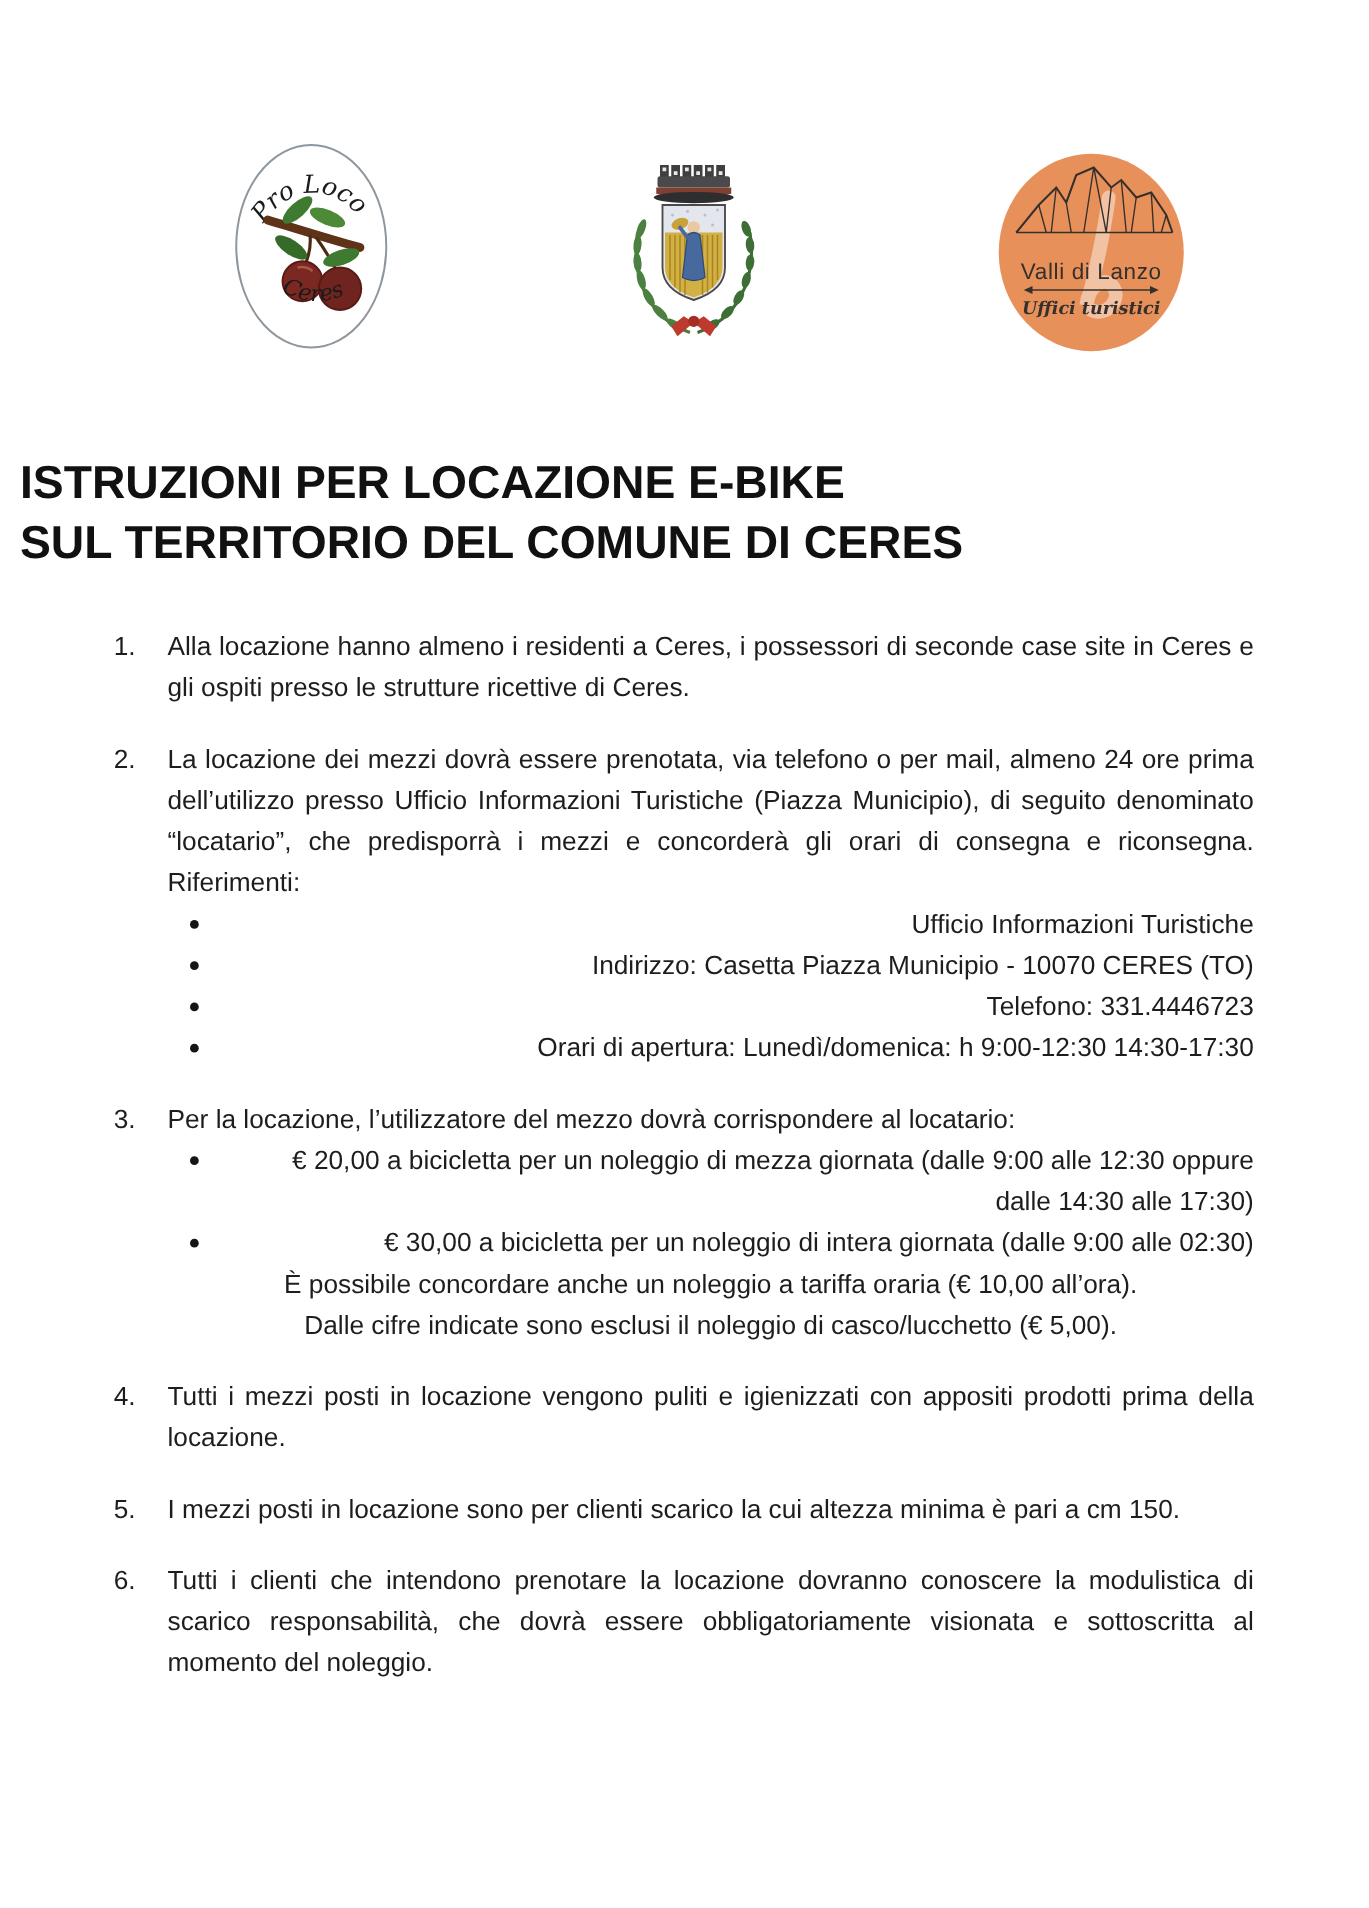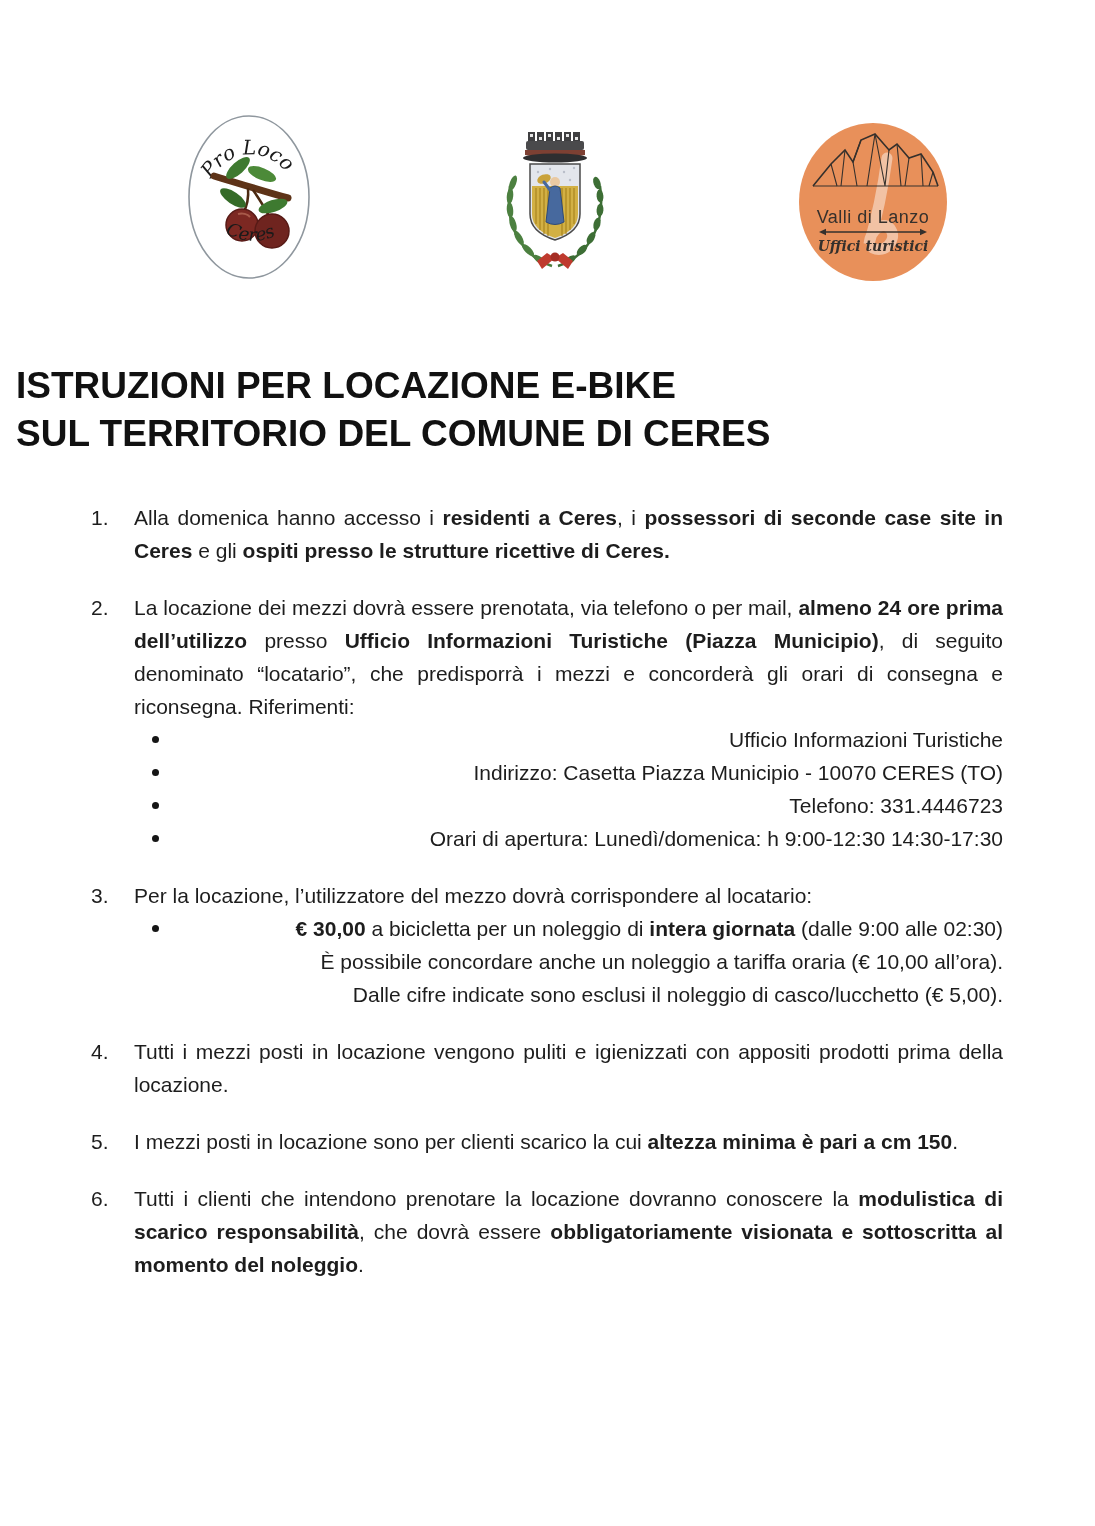--- a/index.html
+++ b/index.html
@@ -24,30 +24,30 @@
   }
   .content {
     position:absolute; top:501px; left:91px; width:912px;
     font-size:21px; line-height:33px;
   }
   .item {
     position:relative; padding-left:43px;
     text-align:justify; margin-bottom:24px;
   }
   .item-number { position:absolute; left:0; top:0; }
-  .b { font-weight:bold;margin-top:26px; }
+  .b { font-weight:normal;margin-top:26px; }
   .bullet {
     position:relative; margin-left:-43px; padding-left:93px;
     text-align:right;
   }
   .dot {
     position:absolute; left:61px; top:13px;
     width:7px; height:7px; border-radius:50%; background:#151515;
   }
-  .after-line { text-align:right; }
+  .after-line { text-align:center; }
   svg text { user-select:none; }
 </style>
 </head>
 <body>
 
 <div class="page">
 
   <svg class="logo logo-proloco" width="127" height="170" viewBox="0 0 127 170">
     <defs>
       <path id="plTop" d="M 15,88 A 54,74 0 0 1 112,80"></path>
@@ -166,41 +166,42 @@
   </svg>
 
   <div class="title">
     <div>ISTRUZIONI PER LOCAZIONE E-BIKE</div>
     <div>SUL TERRITORIO DEL COMUNE DI CERES</div>
   </div>
 
   <div class="content">
   <div class="item">
     <span class="item-number">1.</span>
-    <span class="item-text"><span>Alla domenica hanno accesso i </span><span class="b">residenti a Ceres</span><span>, i </span><span class="b">possessori di seconde case site in Ceres</span><span> e gli </span><span class="b">ospiti presso le strutture ricettive di Ceres.</span></span>
+    <span class="item-text"><span>Alla locazione hanno almeno i </span><span class="b">residenti a Ceres</span><span>, i </span><span class="b">possessori di seconde case site in Ceres</span><span> e gli </span><span class="b">ospiti presso le strutture ricettive di Ceres.</span></span>
     <div class="bullet-list"></div>
     <div class="item-after"></div>
   </div>
 
   <div class="item">
     <span class="item-number">2.</span>
     <span class="item-text"><span>La locazione dei mezzi dovrà essere prenotata, via telefono o per mail, </span><span class="b">almeno 24 ore prima dell’utilizzo</span><span> presso </span><span class="b">Ufficio Informazioni Turistiche (Piazza Municipio)</span><span>, di seguito denominato “locatario”, che predisporrà i mezzi e concorderà gli orari di consegna e riconsegna. Riferimenti:</span></span>
     <div class="bullet-list">
           <div class="bullet"><span class="dot"></span><span><span>Ufficio Informazioni Turistiche</span></span></div>
           <div class="bullet"><span class="dot"></span><span><span>Indirizzo: Casetta Piazza Municipio - 10070 CERES (TO)</span></span></div>
           <div class="bullet"><span class="dot"></span><span><span>Telefono: 331.4446723</span></span></div>
           <div class="bullet"><span class="dot"></span><span><span>Orari di apertura: Lunedì/domenica: h 9:00-12:30 14:30-17:30</span></span></div>
         </div>
     <div class="item-after"></div>
   </div>
 
   <div class="item">
     <span class="item-number">3.</span>
     <span class="item-text"><span>Per la locazione, l’utilizzatore del mezzo dovrà corrispondere al locatario:</span></span>
     <div class="bullet-list">
+          <div class="bullet"><span class="dot"></span><span><span class="b">€ 20,00</span><span> a bicicletta per un noleggio di </span><span class="b">mezza giornata</span><span> (dalle 9:00 alle 12:30 oppure dalle 14:30 alle 17:30)</span></span></div>
           <div class="bullet"><span class="dot"></span><span><span class="b">€ 30,00</span><span> a bicicletta per un noleggio di </span><span class="b">intera giornata</span><span> (dalle 9:00 alle 02:30)</span></span></div>
         </div>
     <div class="item-after">
           <div class="after-line"><span>È possibile concordare anche un noleggio a tariffa oraria (€ 10,00 all’ora).</span></div>
           <div class="after-line"><span>Dalle cifre indicate sono esclusi il noleggio di casco/lucchetto (€ 5,00).</span></div>
         </div>
   </div>
 
   <div class="item">
     <span class="item-number">4.</span>

